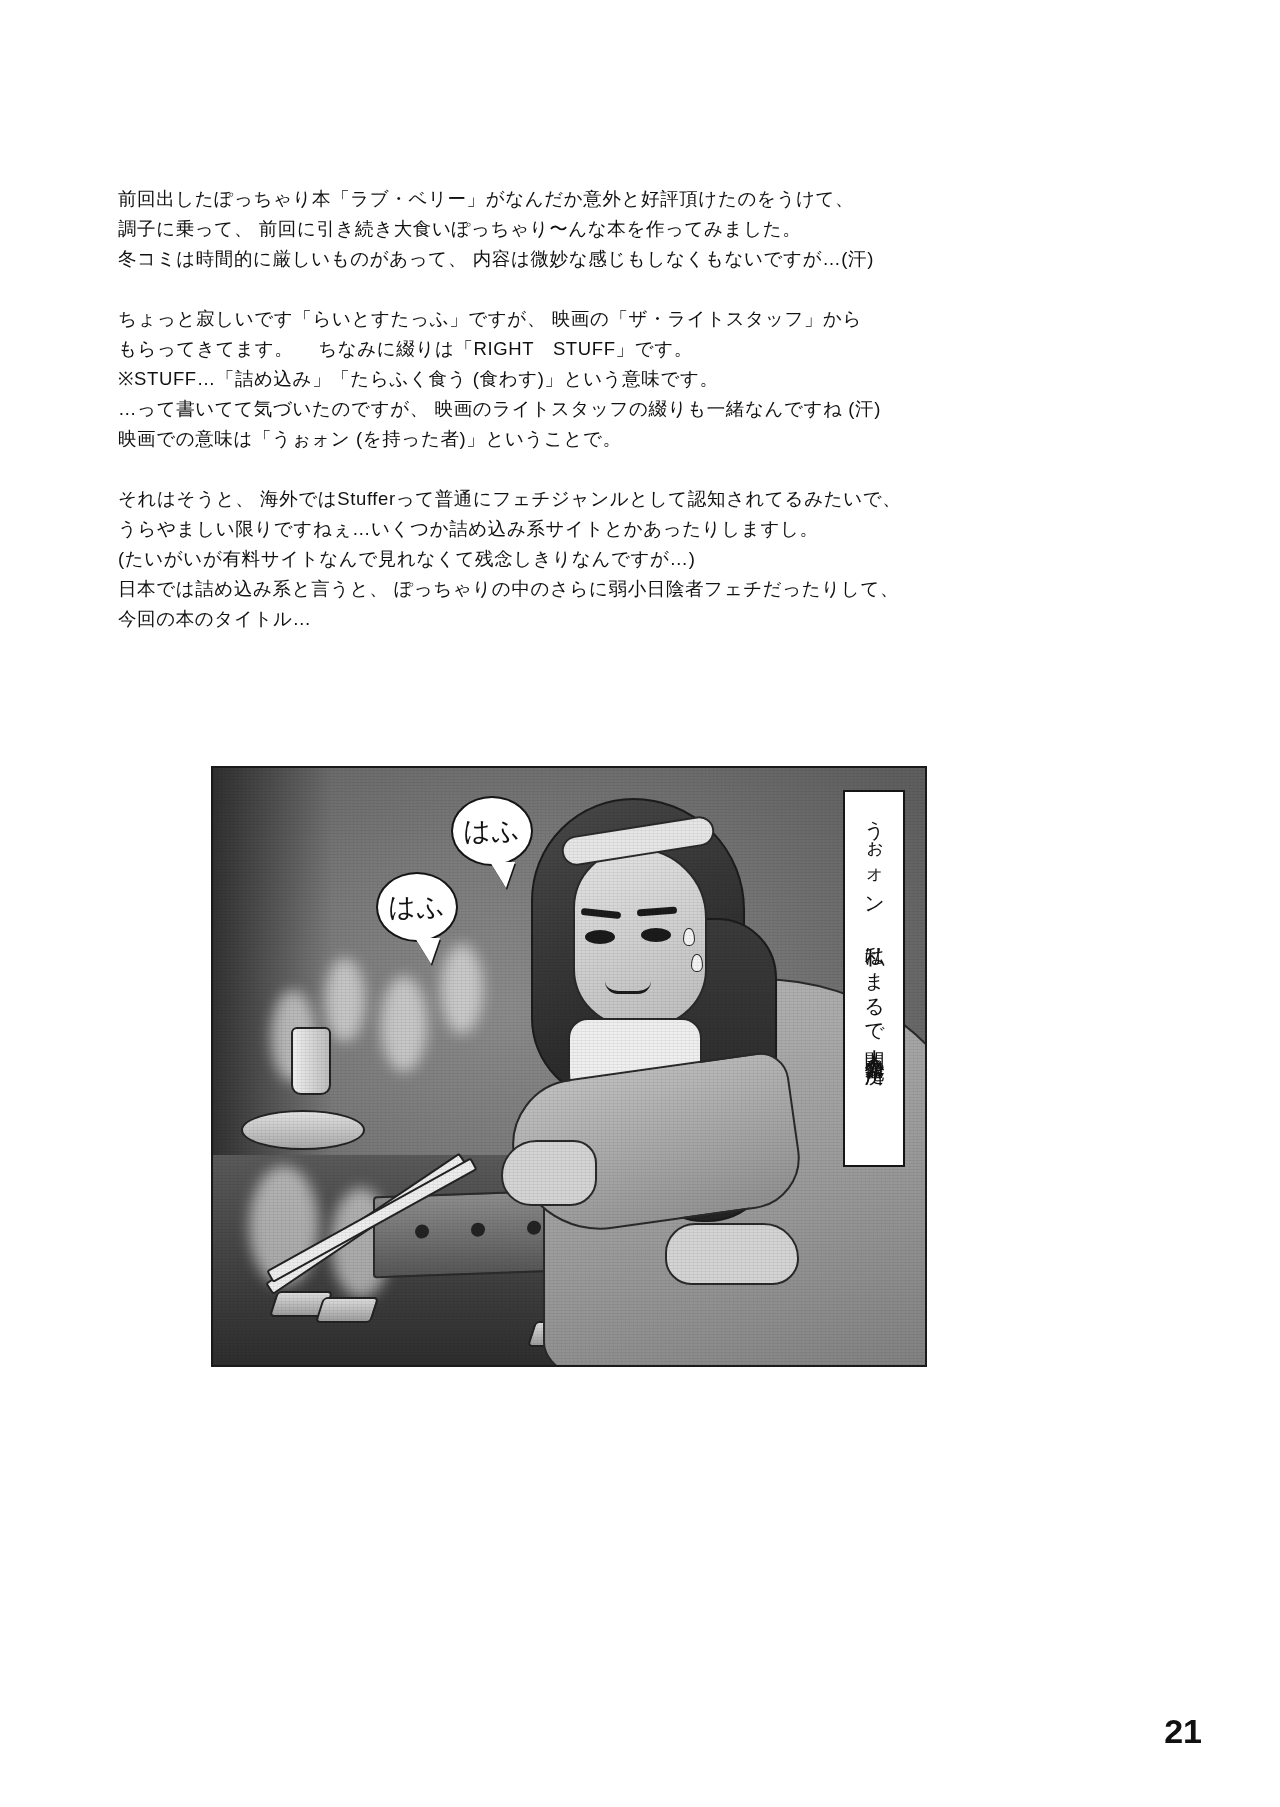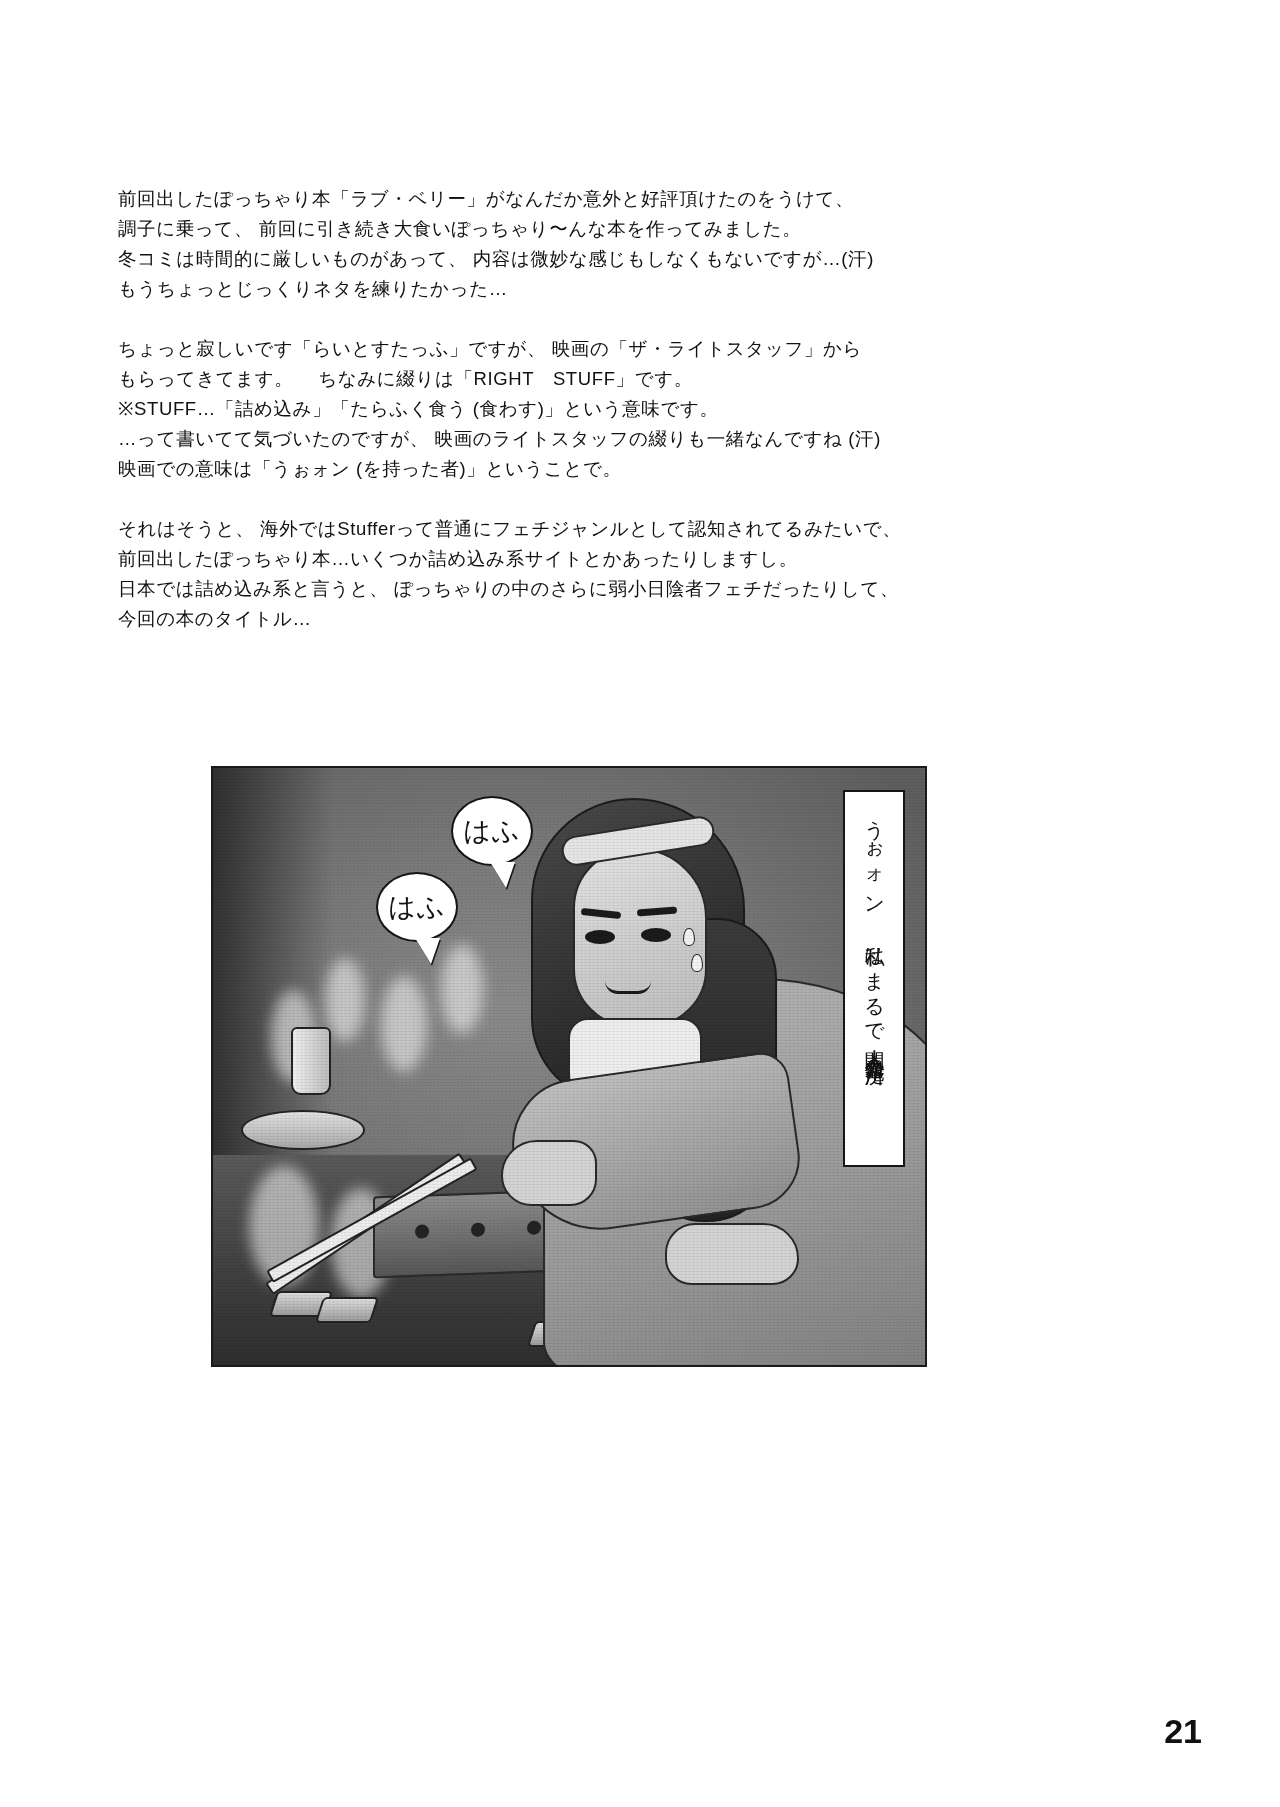--- a/index.html
+++ b/index.html
@@ -339,34 +339,34 @@
 </style>
 </head>
 <body>
 
 <div class="afterword">
 
   <div class="para">
     <div class="line">前回出したぽっちゃり本「ラブ・ベリー」がなんだか意外と好評頂けたのをうけて、</div>
     <div class="line">調子に乗って、 前回に引き続き大食いぽっちゃり〜んな本を作ってみました。</div>
     <div class="line">冬コミは時間的に厳しいものがあって、 内容は微妙な感じもしなくもないですが…(汗)</div>
-    <div class="line">もうちょっとじっくりネタを練りたかった…</div>
   </div>
 
   <div class="para">
     <div class="line">ちょっと寂しいです「らいとすたっふ」ですが、 映画の「ザ・ライトスタッフ」から</div>
     <div class="line">もらってきてます。　 ちなみに綴りは「RIGHT　STUFF」です。</div>
     <div class="line">※STUFF…「詰め込み」「たらふく食う (食わす)」という意味です。</div>
     <div class="line">…って書いてて気づいたのですが、 映画のライトスタッフの綴りも一緒なんですね (汗)</div>
     <div class="line">映画での意味は「うぉォン (を持った者)」ということで。</div>
   </div>
 
   <div class="para">
     <div class="line">それはそうと、 海外ではStufferって普通にフェチジャンルとして認知されてるみたいで、</div>
-    <div class="line">前回出したぽっちゃり本…いくつか詰め込み系サイトとかあったりしますし。</div>
+    <div class="line">うらやましい限りですねぇ…いくつか詰め込み系サイトとかあったりしますし。</div>
+    <div class="line">(たいがいが有料サイトなんで見れなくて残念しきりなんですが…)</div>
     <div class="line">日本では詰め込み系と言うと、 ぽっちゃりの中のさらに弱小日陰者フェチだったりして、</div>
     <div class="line">今回の本のタイトル…</div>
   </div>
 
 </div>
 
 <div class="panel">
   <div class="panel-bg"></div>
   <div class="dark-band-left"></div>
   <div class="dark-band-bottom"></div>

